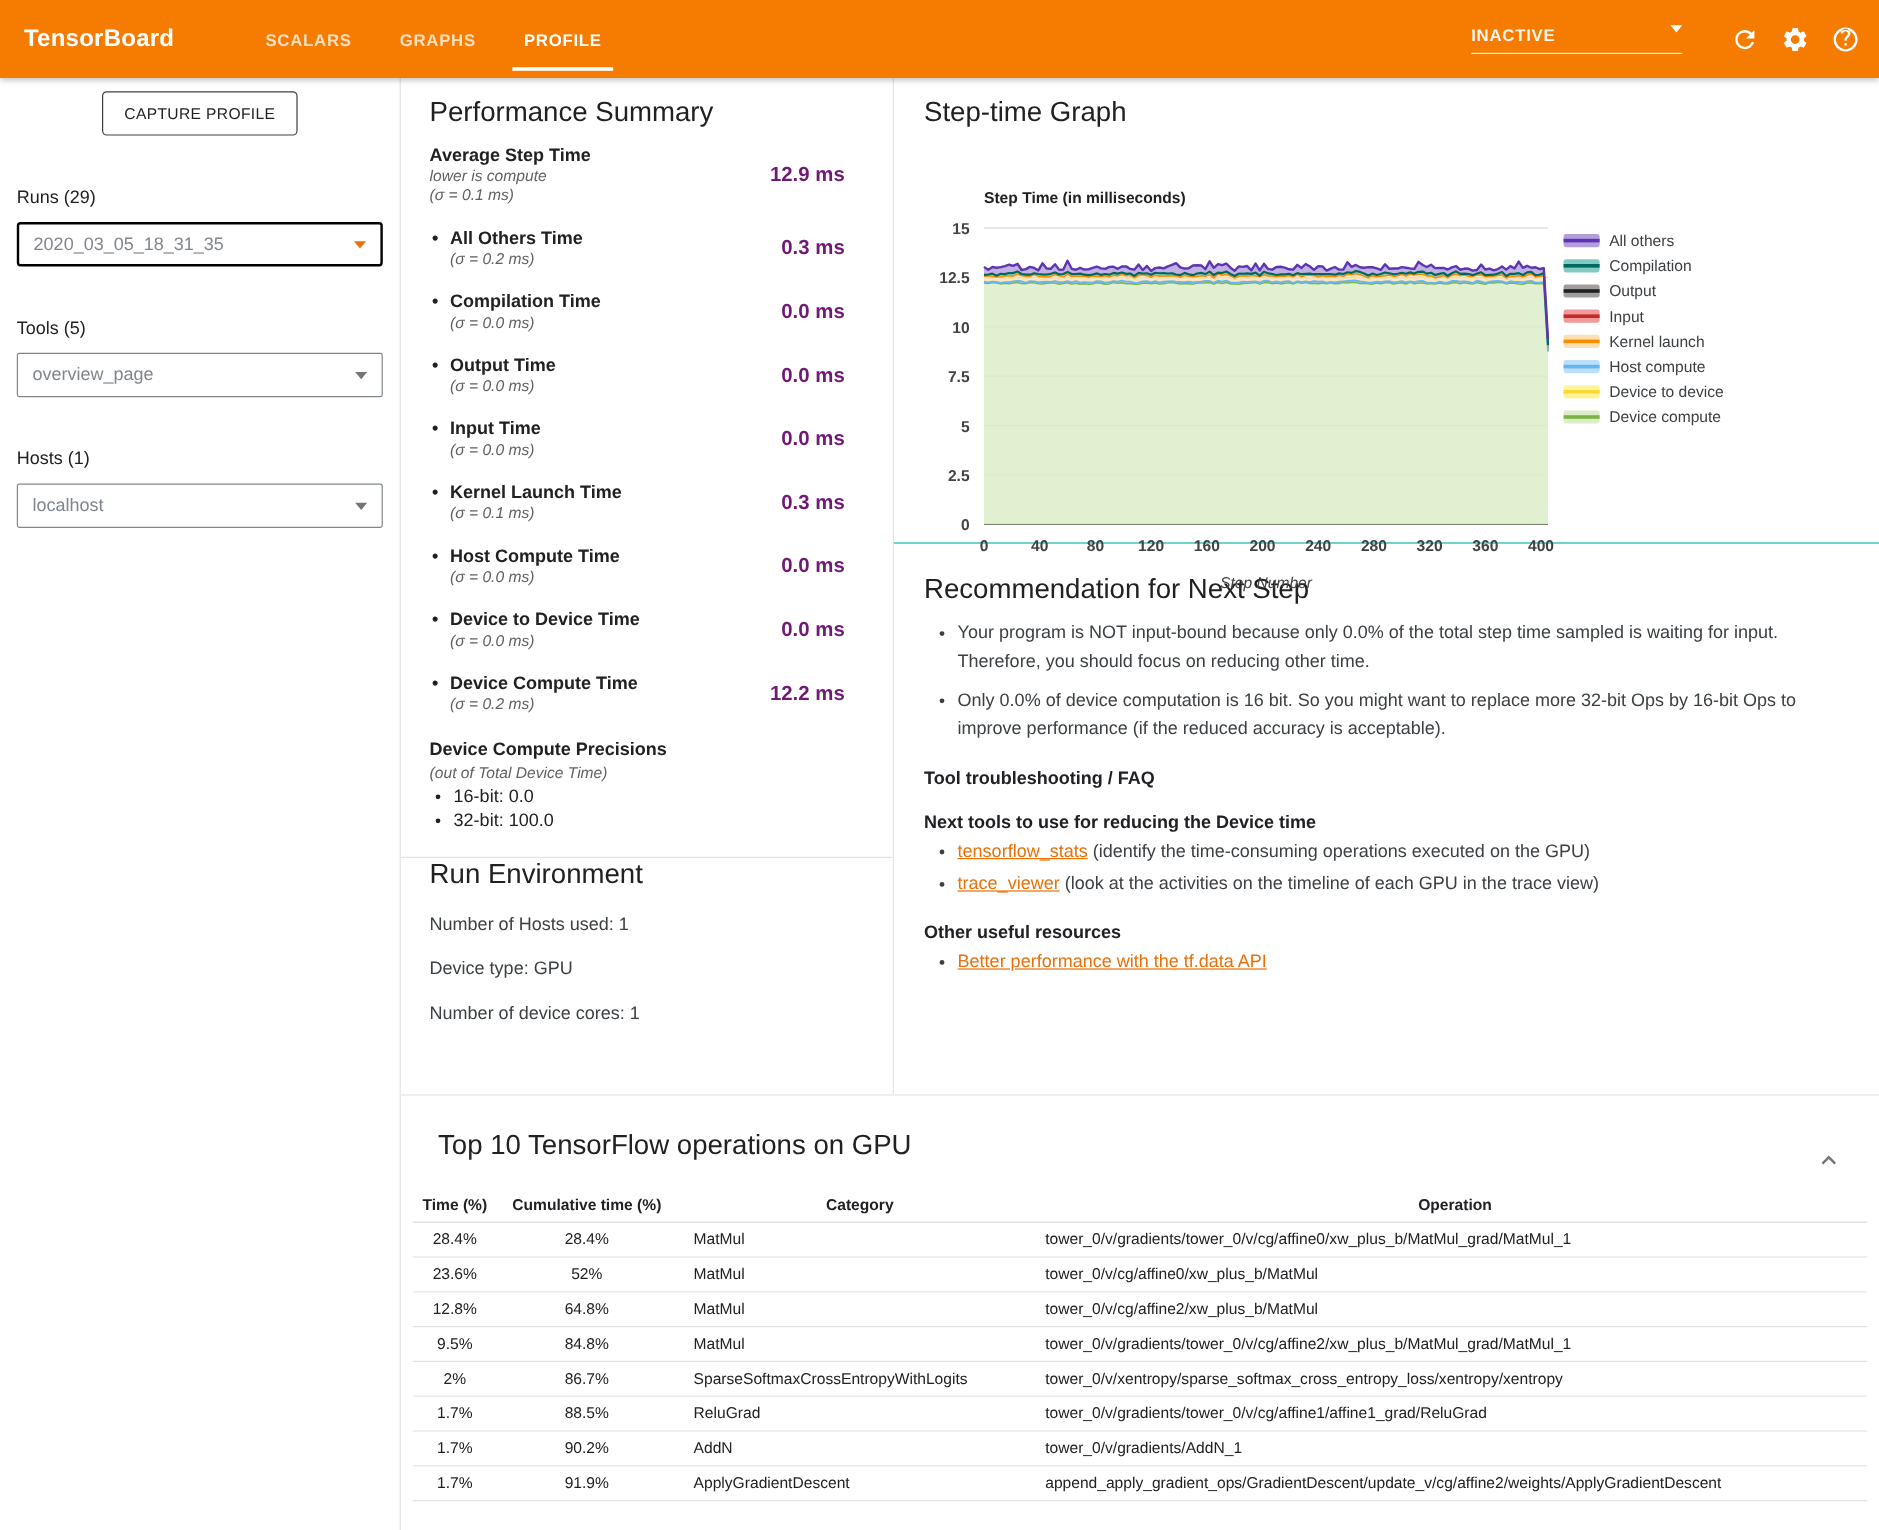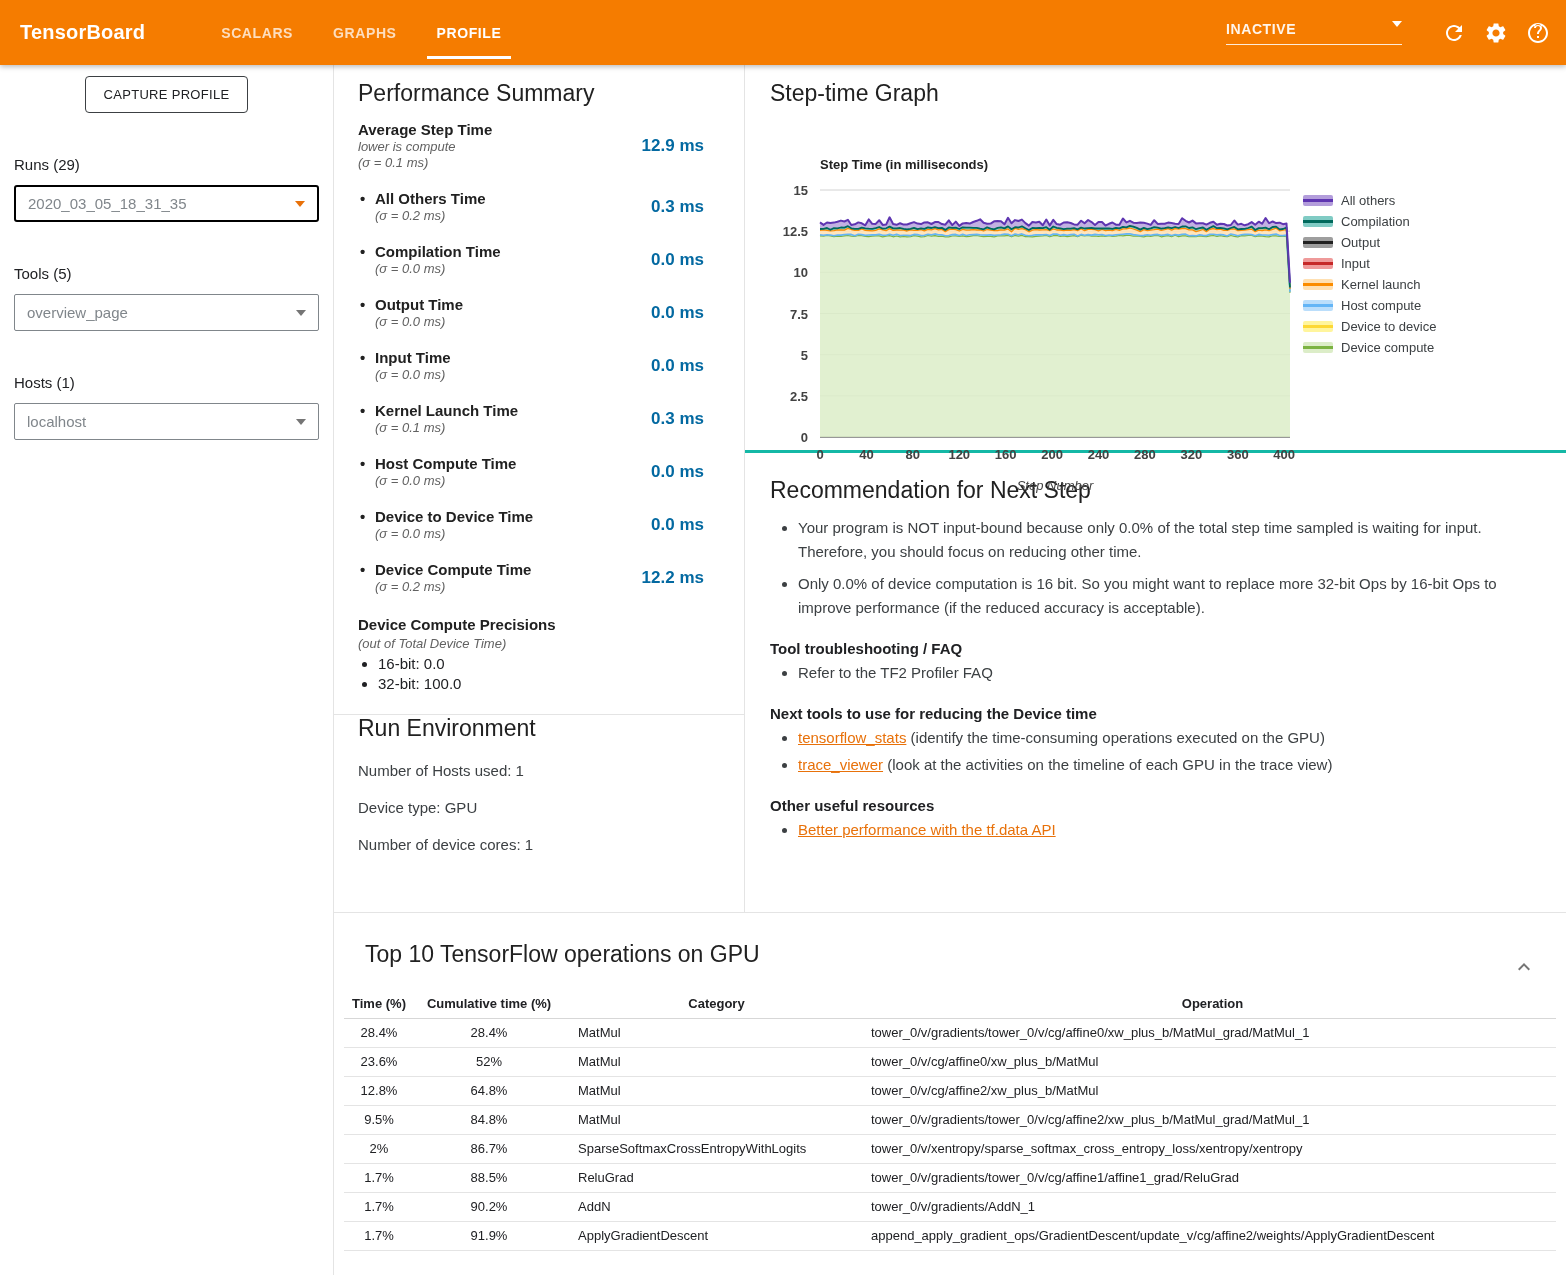--- a/index.html
+++ b/index.html
@@ -53,34 +53,34 @@
   
   .perf-col {
     position:absolute; left:334px; top:53px; width:411px; height:859px;
     border-right:1px solid #e4e4e4; padding:27px 24px 0 24px; overflow:hidden;
   }
   h2.section-title { font-size:23px; font-weight:400; color:#212121; margin:0; }
   .avg-block { display:flex; justify-content:space-between; align-items:center; margin-top:14px; }
   .pi-label { font-size:15px; font-weight:bold; color:#212121; line-height:18px; }
   .pi-note  { font-size:13px; font-style:italic; color:#616161; line-height:16px; }
   .pi-sigma { font-size:13px; font-style:italic; color:#616161; line-height:16px; }
-  .pi-value { font-size:17px; font-weight:bold; color:#0369a1; padding-right:16px; white-space:nowrap; }
+  .pi-value { font-size:17px; font-weight:bold; color:#701a75; padding-right:16px; white-space:nowrap; }
   .perf-item { display:flex; justify-content:space-between; align-items:center; margin-top:19px; }
   .pi-left { display:flex; }
   .pi-bullet { font-size:15px; font-weight:bold; color:#212121; width:17px; padding-left:2px; }
   .prec-block { margin-top:21px; }
   .prec-note { font-size:13px; font-style:italic; color:#616161; margin-top:2px; }
   .prec-list { margin:4px 0 0 0; padding-left:20px; font-size:15px; color:#202124; }
   .prec-list li { margin-top:3px; }
   .perf-divider { border-top:1px solid #e4e4e4; margin:22px -24px 0 -24px; }
   .runenv-title { margin-top:25px; }
   .runenv-line { font-size:15px; color:#3c4043; margin-top:20px; }
   
   .right-col { position:absolute; left:745px; top:53px; right:0; height:859px; }
-  .right-top { position:relative; height:400px; border-bottom:3px solid #14b8a6; padding:27px 24px 0 25px; }
+  .right-top { position:relative; height:400px; border-bottom:1px solid #14b8a6; padding:27px 24px 0 25px; }
   .chart-wrap { position:absolute; left:0; top:104px; width:820px; height:380px; }
   .axis-lbl { font-size:13px; font-weight:bold; fill:#424242; font-family:"Liberation Sans", sans-serif; }
   .chart-title { font-size:13px; font-weight:bold; fill:#212121; font-family:"Liberation Sans", sans-serif; }
   .x-title { font-size:13px; font-style:italic; fill:#424242; font-family:"Liberation Sans", sans-serif; }
   .legend { position:absolute; left:558px; top:137px; }
   .lg-item { display:flex; align-items:center; height:21px; }
   .lg-swatch { width:30px; height:11px; border-radius:2px; position:relative; display:inline-block; }
   .lg-line { position:absolute; left:0; right:0; top:4px; height:3px; }
   .lg-lbl { font-size:13px; color:#3c4043; margin-left:8px; }
   
@@ -370,23 +370,20 @@
           </div>
         </div>
     </div>
     <div class="rec">
       <h2 class="section-title">Recommendation for Next Step</h2>
       <ul>
           <li>Your program is NOT input-bound because only 0.0% of the total step time sampled is waiting for input. Therefore, you should focus on reducing other time.</li>
           <li>Only 0.0% of device computation is 16 bit. So you might want to replace more 32-bit Ops by 16-bit Ops to improve performance (if the reduced accuracy is acceptable).</li>
         </ul>
       <div class="rec-subtitle">Tool troubleshooting / FAQ</div>
-      <ul class="tight">
-          <li>Refer to the TF2 Profiler FAQ</li>
-        </ul>
       <div class="rec-subtitle">Next tools to use for reducing the Device time</div>
       <ul class="tight">
           <li><a>tensorflow_stats</a><span> (identify the time-consuming operations executed on the GPU)</span></li>
           <li><a>trace_viewer</a><span> (look at the activities on the timeline of each GPU in the trace view)</span></li>
         </ul>
       <div class="rec-subtitle">Other useful resources</div>
       <ul class="tight">
           <li><a>Better performance with the tf.data API</a></li>
         </ul>
     </div>

